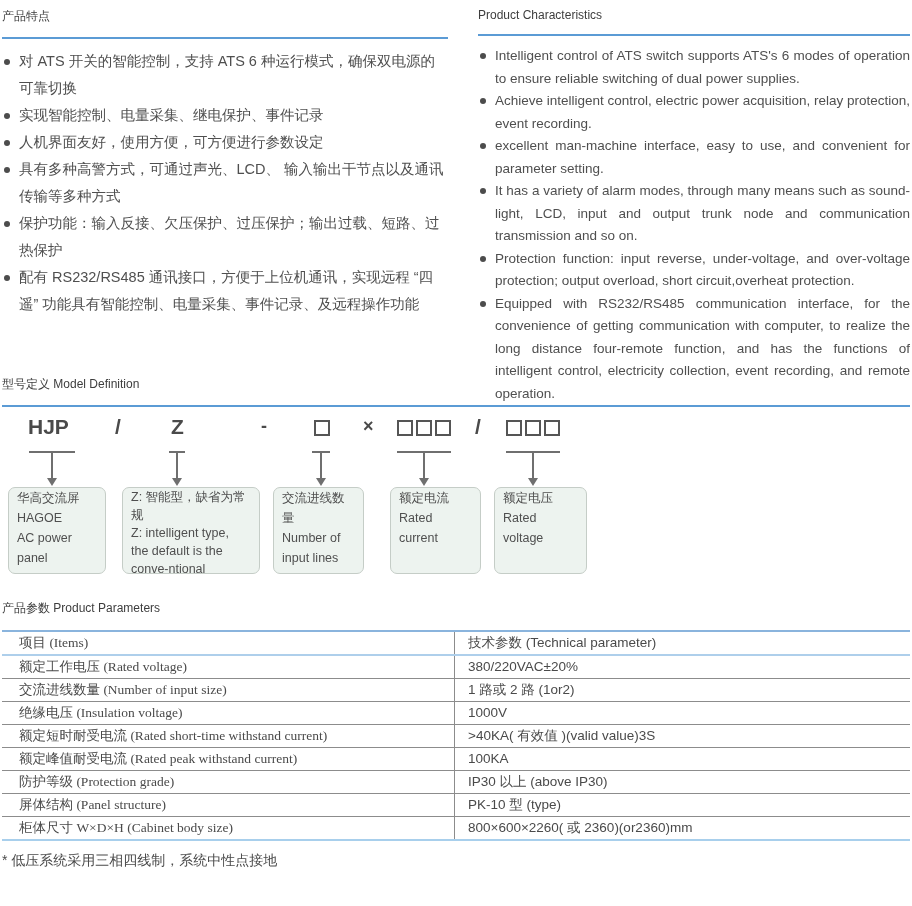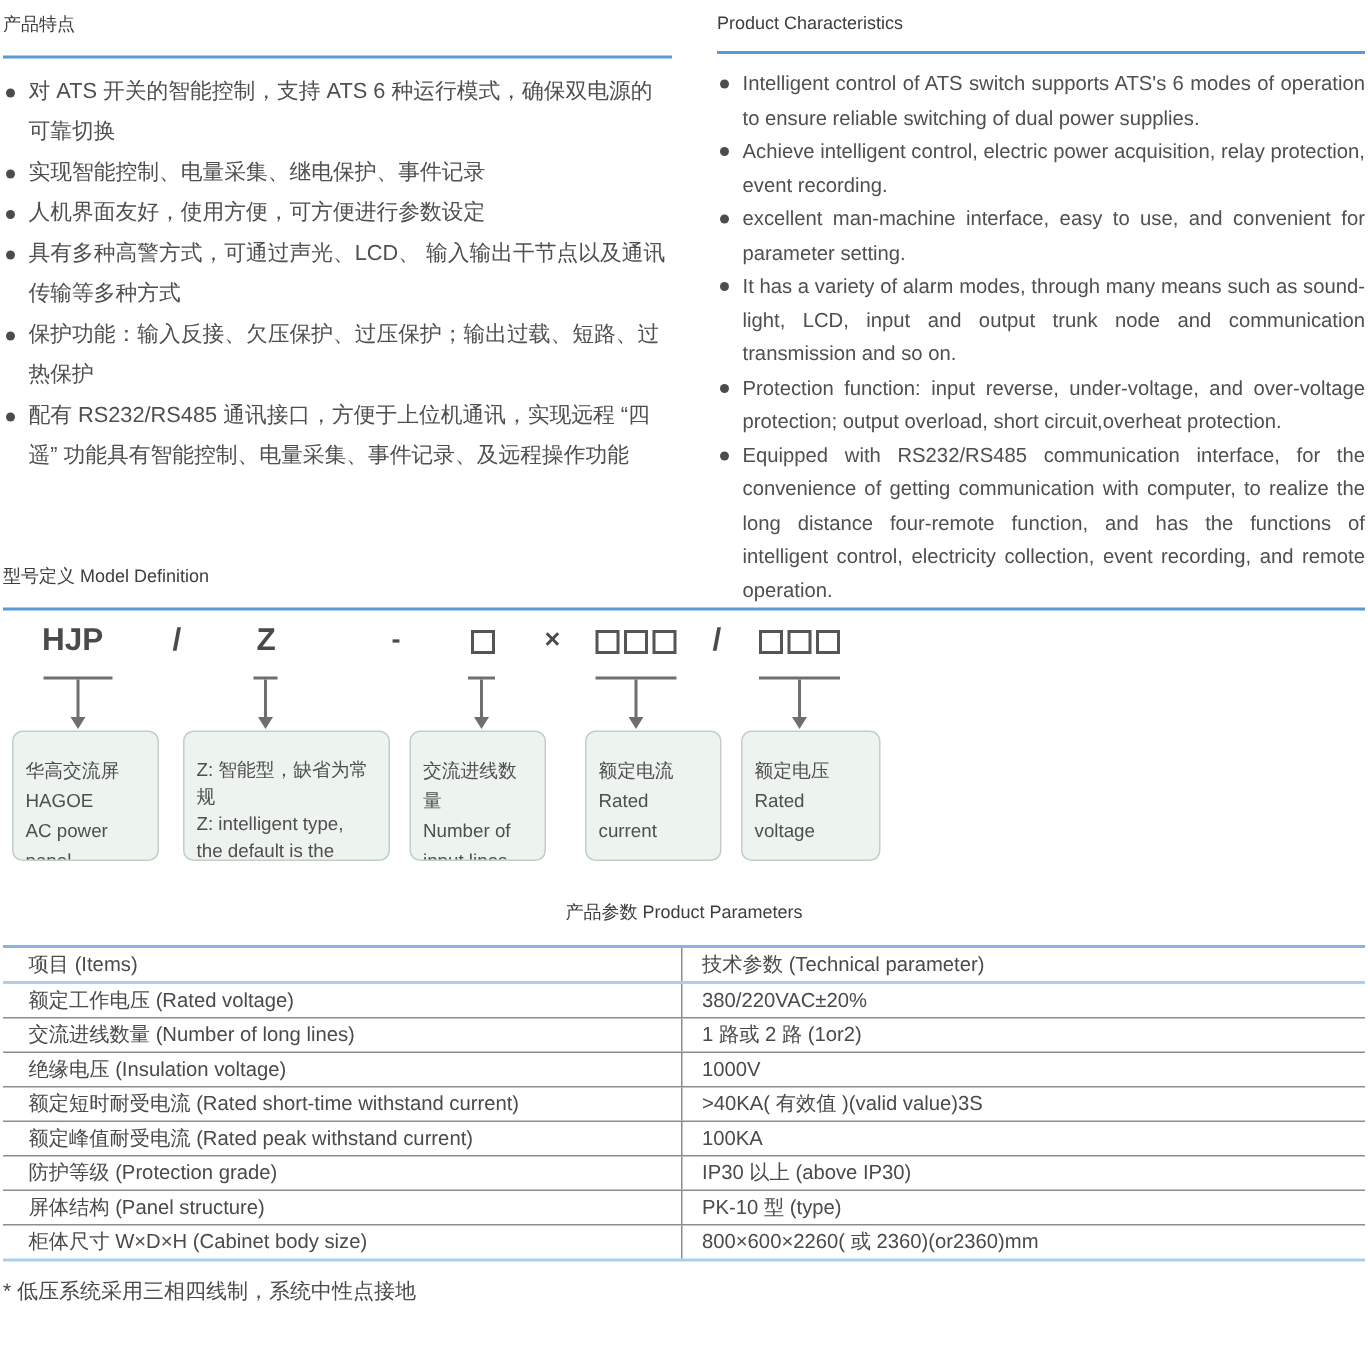--- a/index.html
+++ b/index.html
@@ -32,34 +32,34 @@
   .m-sq-group{position:absolute;top:13px;white-space:nowrap;}
   .m-sq{display:inline-block;width:16px;height:16px;box-sizing:border-box;
         border:2px solid #555;background:#fff;margin-right:3px;vertical-align:top;}
   .arrow{position:absolute;top:44px;}
   .arrow .bar{height:2px;background:#6f6f6f;}
   .arrow .stem{width:2px;height:25px;background:#6f6f6f;margin:0 auto;}
   .arrow .head{width:0;height:0;border-left:5px solid transparent;
                border-right:5px solid transparent;border-top:8px solid #6f6f6f;margin:0 auto;}
   .mbox{position:absolute;top:80px;box-sizing:border-box;height:87px;
         background:#edf3ef;border:1px solid #c5cdc7;border-radius:7px;
-        padding:16px 8px;font-size:12.5px;color:#4f4f4f;overflow:hidden;}
+        padding:0 8px;font-size:12.5px;color:#4f4f4f;overflow:hidden;}
   .mbox p{margin:0;line-height:20px;}
   .mbox.tight p{line-height:18px;}
 
   
   .params-sec{position:absolute;left:2px;top:594px;width:908px;}
-  .params-sec .sec-title{border-bottom:none;padding-bottom:0;text-align:center;}
+  .params-sec .sec-title{border-bottom:none;padding-bottom:0;}
   .ptable{margin-top:13px;border-top:2px solid #8ab4dd;border-bottom:2px solid #a8cfec;}
   .prow{display:flex;height:22px;line-height:21px;font-size:13.5px;color:#4a4a4a;
         border-bottom:1px solid #8c8c8c;box-sizing:content-box;}
   .prow.last{border-bottom:none;}
   .prow.head{border-bottom:2px solid #aecfeb;}
   .pcell-l{width:453px;padding-left:17px;box-sizing:border-box;
-           border-right:1px solid #8c8c8c;overflow:hidden;white-space:nowrap;}
+           border-right:1px solid #8c8c8c;overflow:hidden;white-space:nowrap;font-family:Liberation Serif, serif;}
   .pcell-r{flex:1;padding-left:13px;overflow:hidden;white-space:nowrap;}
 
   
   .footnote{position:absolute;left:2px;top:852px;width:908px;}
   .footnote .zh{font-size:14px;color:#4a4a4a;margin:0 0 7px 0;}
   .footnote .en{font-size:14.5px;color:#555;margin:0;}
 </style>
 </head>
 <body>
 
@@ -161,21 +161,21 @@
     <div class="ptable">
       <div class="prow head">
         <div class="pcell-l">项目 (Items)</div>
         <div class="pcell-r">技术参数 (Technical parameter)</div>
       </div>
       <div class="prow">
         <div class="pcell-l">额定工作电压 (Rated voltage)</div>
         <div class="pcell-r">380/220VAC±20%</div>
       </div>
       <div class="prow">
-        <div class="pcell-l">交流进线数量 (Number of long lines)</div>
+        <div class="pcell-l">交流进线数量 (Number of input size)</div>
         <div class="pcell-r">1 路或 2 路 (1or2)</div>
       </div>
       <div class="prow">
         <div class="pcell-l">绝缘电压 (Insulation voltage)</div>
         <div class="pcell-r">1000V</div>
       </div>
       <div class="prow">
         <div class="pcell-l">额定短时耐受电流 (Rated short-time withstand current)</div>
         <div class="pcell-r">&gt;40KA( 有效值 )(valid value)3S</div>
       </div>

